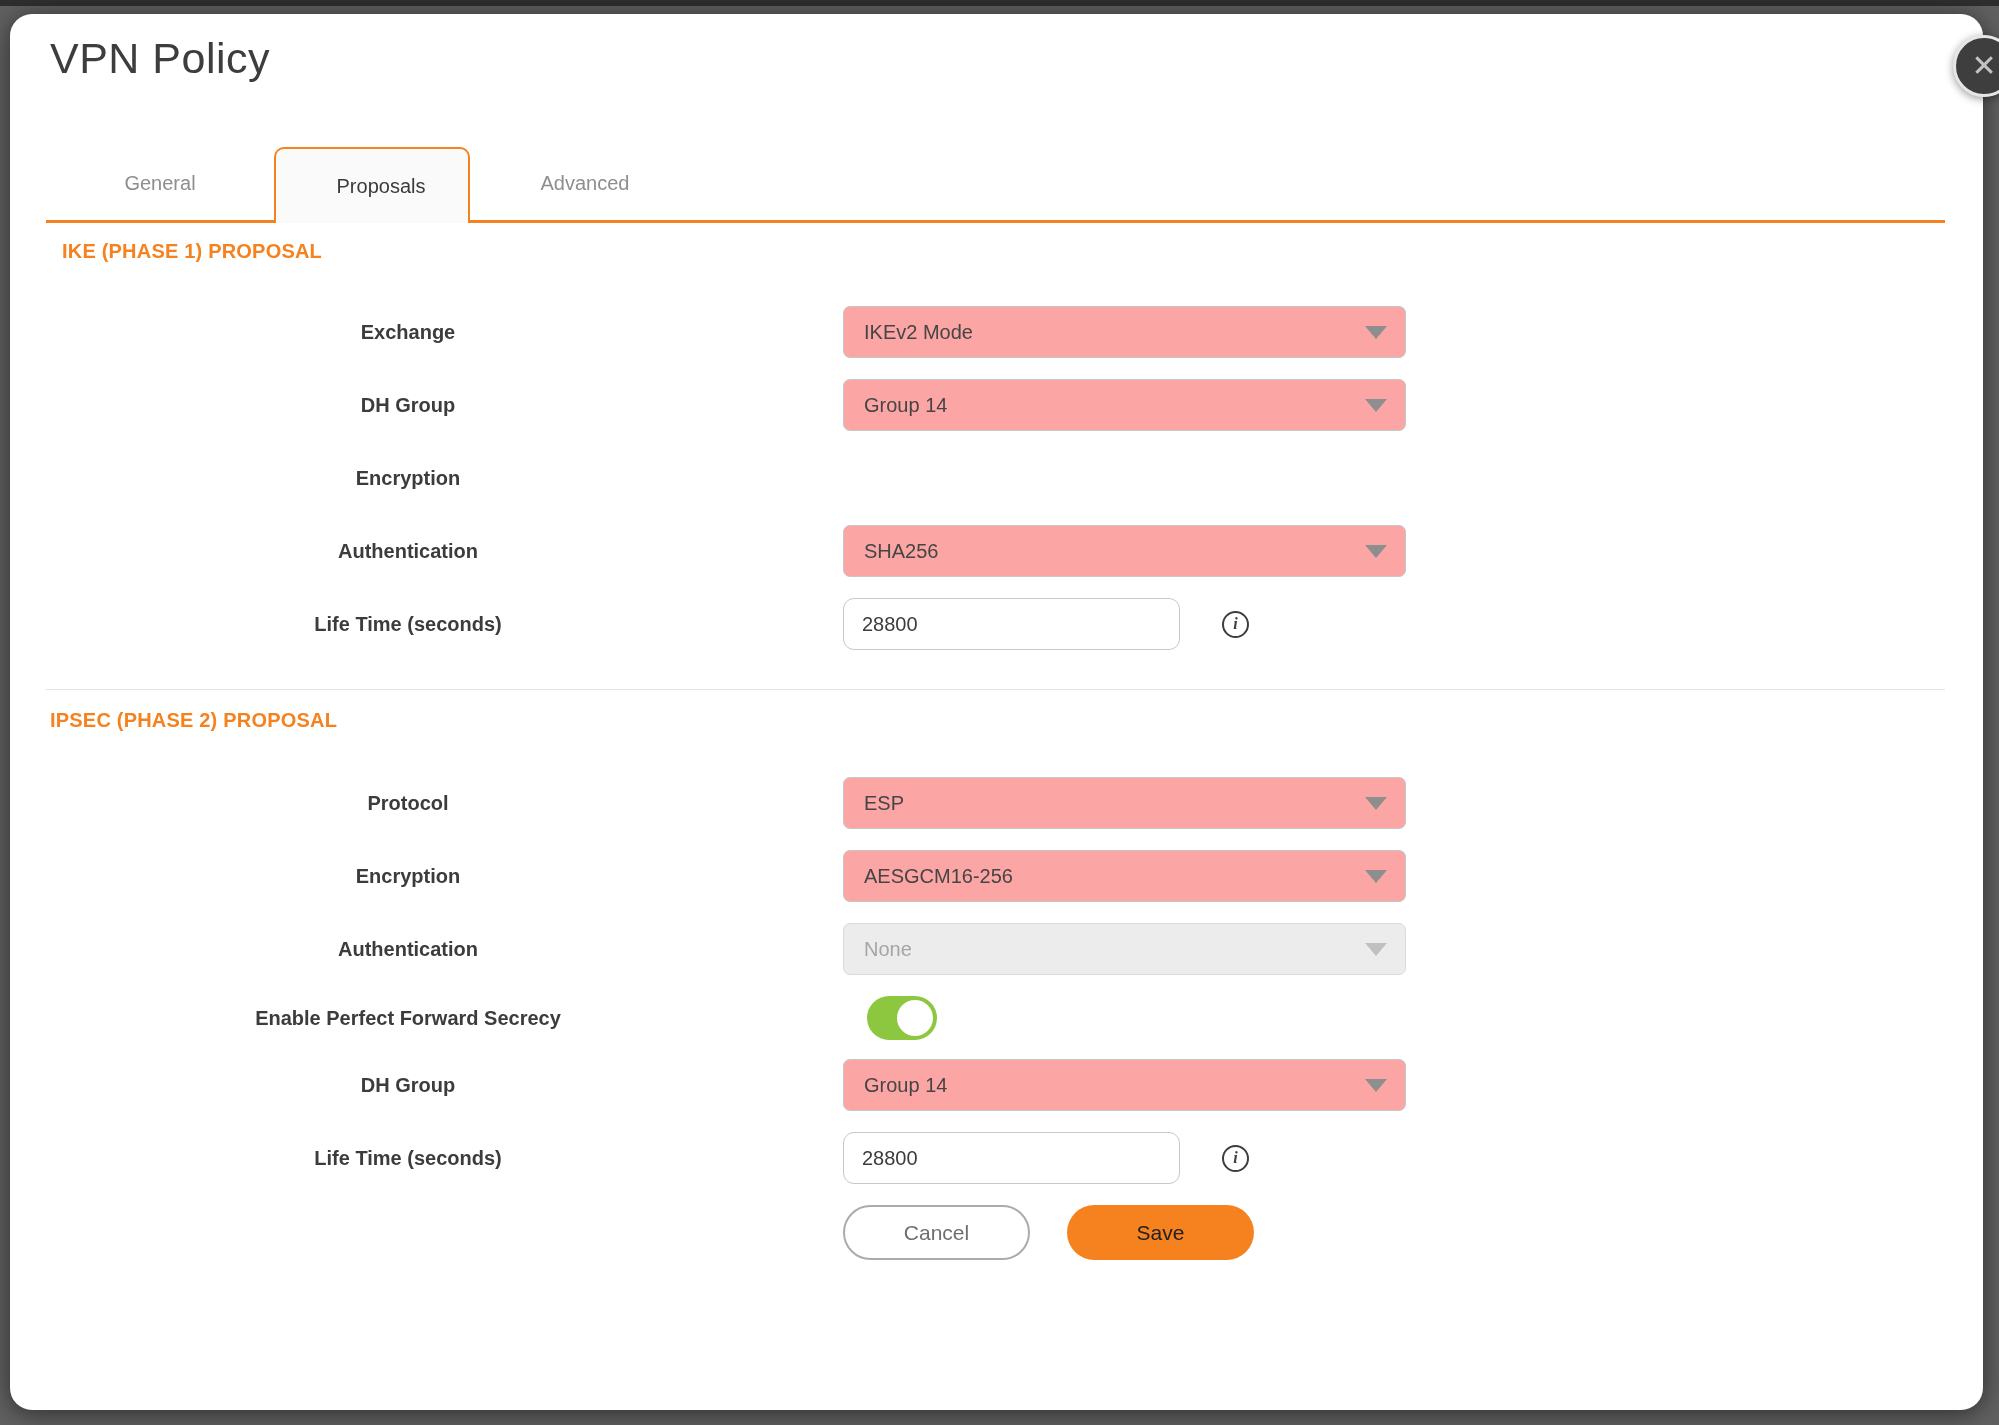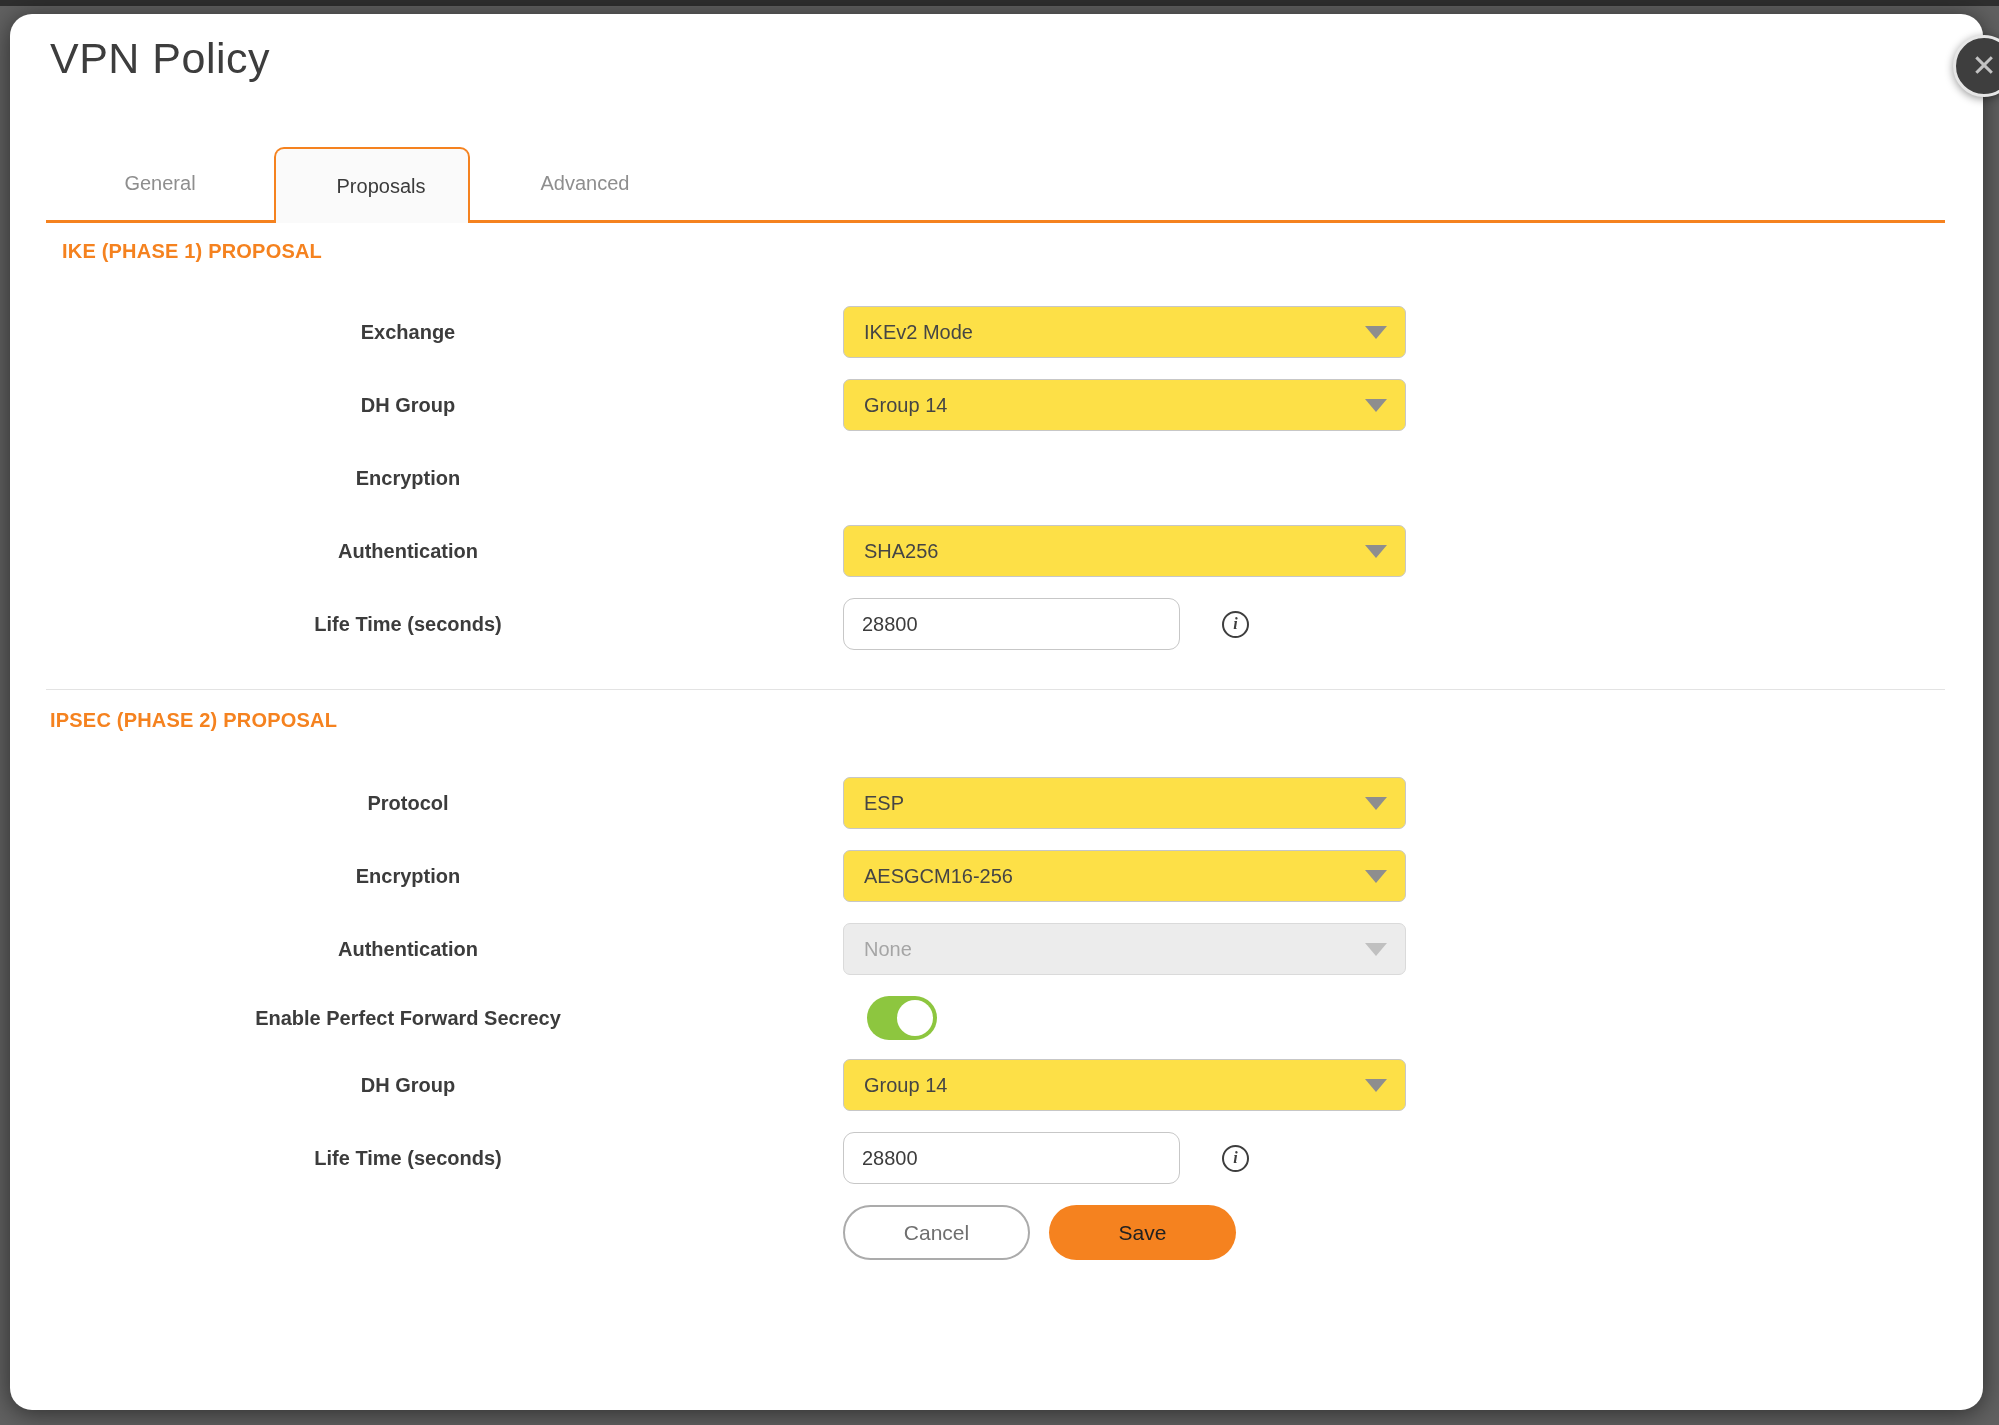--- a/index.html
+++ b/index.html
@@ -74,21 +74,21 @@
   .row { display: flex; align-items: center; height: 52px; margin-bottom: 21px; }
   .row.toggle-row { height: 44px; margin-bottom: 19px; margin-top: 2px; gap: 24px; }
   .row-label {
     width: 796px; padding-right: 37px; flex: none;
     text-align: center;
     font-size: 20px; font-weight: bold; color: #3c3c3c;
   }
   .select {
     width: 563px; height: 52px; box-sizing: border-box;
     border: 1px solid #c7c7c7; border-radius: 7px;
-    background: #fde047;
+    background: #fca5a5;
     display: flex; align-items: center;
     padding: 0 46px 0 20px;
     font-size: 20px; color: #454545;
     position: relative; cursor: pointer;
   }
   .select .caret {
     position: absolute; right: 18px; top: 50%; margin-top: -6px;
     width: 0; height: 0;
     border-left: 11px solid transparent;
     border-right: 11px solid transparent;
@@ -125,21 +125,21 @@
   .toggle {
     width: 70px; height: 44px; border-radius: 22px;
     background: #8dc63f; position: relative; cursor: pointer;
   }
   .toggle .knob {
     position: absolute; right: 4px; top: 4px;
     width: 36px; height: 36px; border-radius: 50%;
     background: #ffffff;
   }
   .footer {
-    display: flex; gap: 19px;
+    display: flex; gap: 37px;
     margin: 19px 0 0 833px;
   }
   .btn {
     width: 187px; height: 55px; box-sizing: border-box;
     border-radius: 28px;
     display: flex; align-items: center; justify-content: center;
     font-size: 21px; cursor: pointer;
     font-family: "Liberation Sans", sans-serif;
   }
   .btn-cancel {

